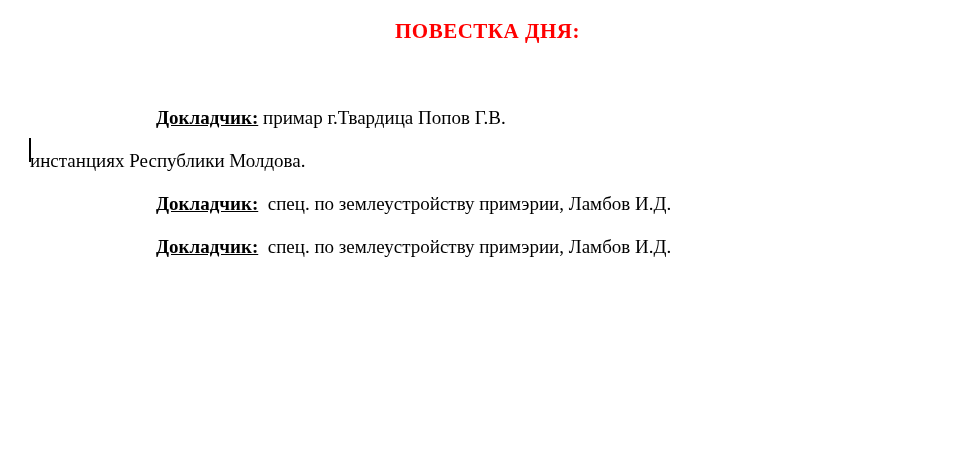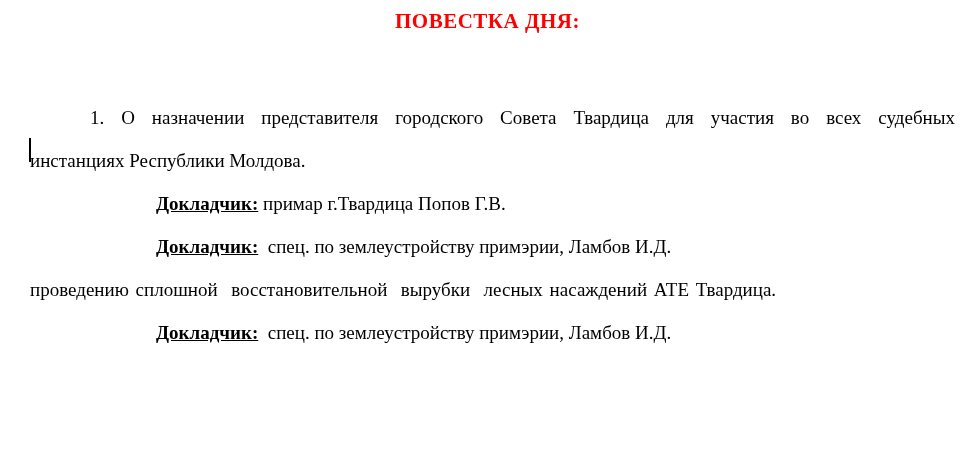--- a/index.html
+++ b/index.html
@@ -10,21 +10,21 @@
   .page {
     position: relative;
     width: 975px;
     height: 476px;
     background: #ffffff;
     overflow: hidden;
     font-family: "Liberation Serif", "DejaVu Serif", serif;
     color: #000000;
   }
   .doc-title {
-    margin-top: 6px;
+    margin-top: 16px;
     text-align: center;
     font-size: 21px;
     font-weight: bold;
     letter-spacing: 0.5px;
     line-height: 30px;
     color: #FF0000;
   }
   .doc-body {
     position: absolute;
     left: 30px;
@@ -63,29 +63,27 @@
 <body>
 
 <div class="page">
 
   <div class="doc-title" style="color: rgb(255, 0, 0);">ПОВЕСТКА ДНЯ:</div>
 
   <div class="caret"></div>
 
   <div class="doc-body">
 
-    <div class="line justify-full indent-num">1. О назначении представителя городского Совета Твардица для участия во всех судебных</div>
-    <div class="line">инстанциях Республики Молдова.</div>
     <div class="line indent-rep">
       <span class="rep-label">Докладчик:</span><span class="pre"> примар г.Твардица Попов Г.В.</span>
     </div>
+    <div class="line">инстанциях Республики Молдова.</div>
 
     <div class="line indent-rep">
       <span class="rep-label">Докладчик:</span><span class="pre">  спец. по землеустройству примэрии, Ламбов И.Д.</span>
     </div>
 
-    <div class="line pre spaced-sm">проведению сплошной  восстановительной  вырубки  лесных насаждений АТЕ Твардица.</div>
     <div class="line indent-rep">
       <span class="rep-label">Докладчик:</span><span class="pre">  спец. по землеустройству примэрии, Ламбов И.Д.</span>
     </div>
 
   </div>
 </div>
 
 </body></html>

